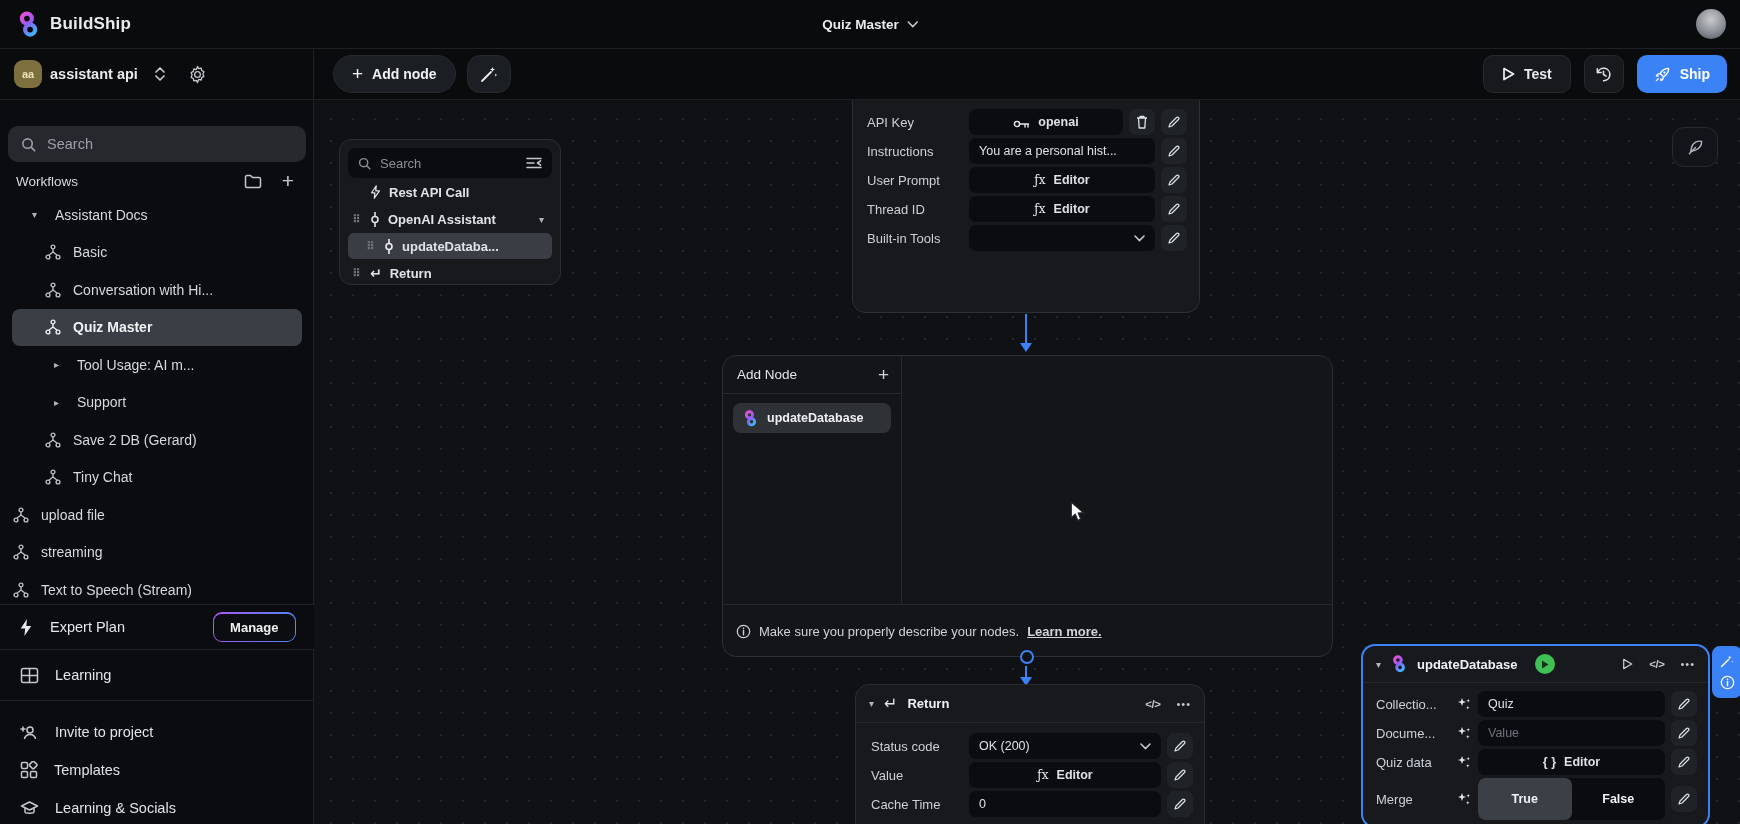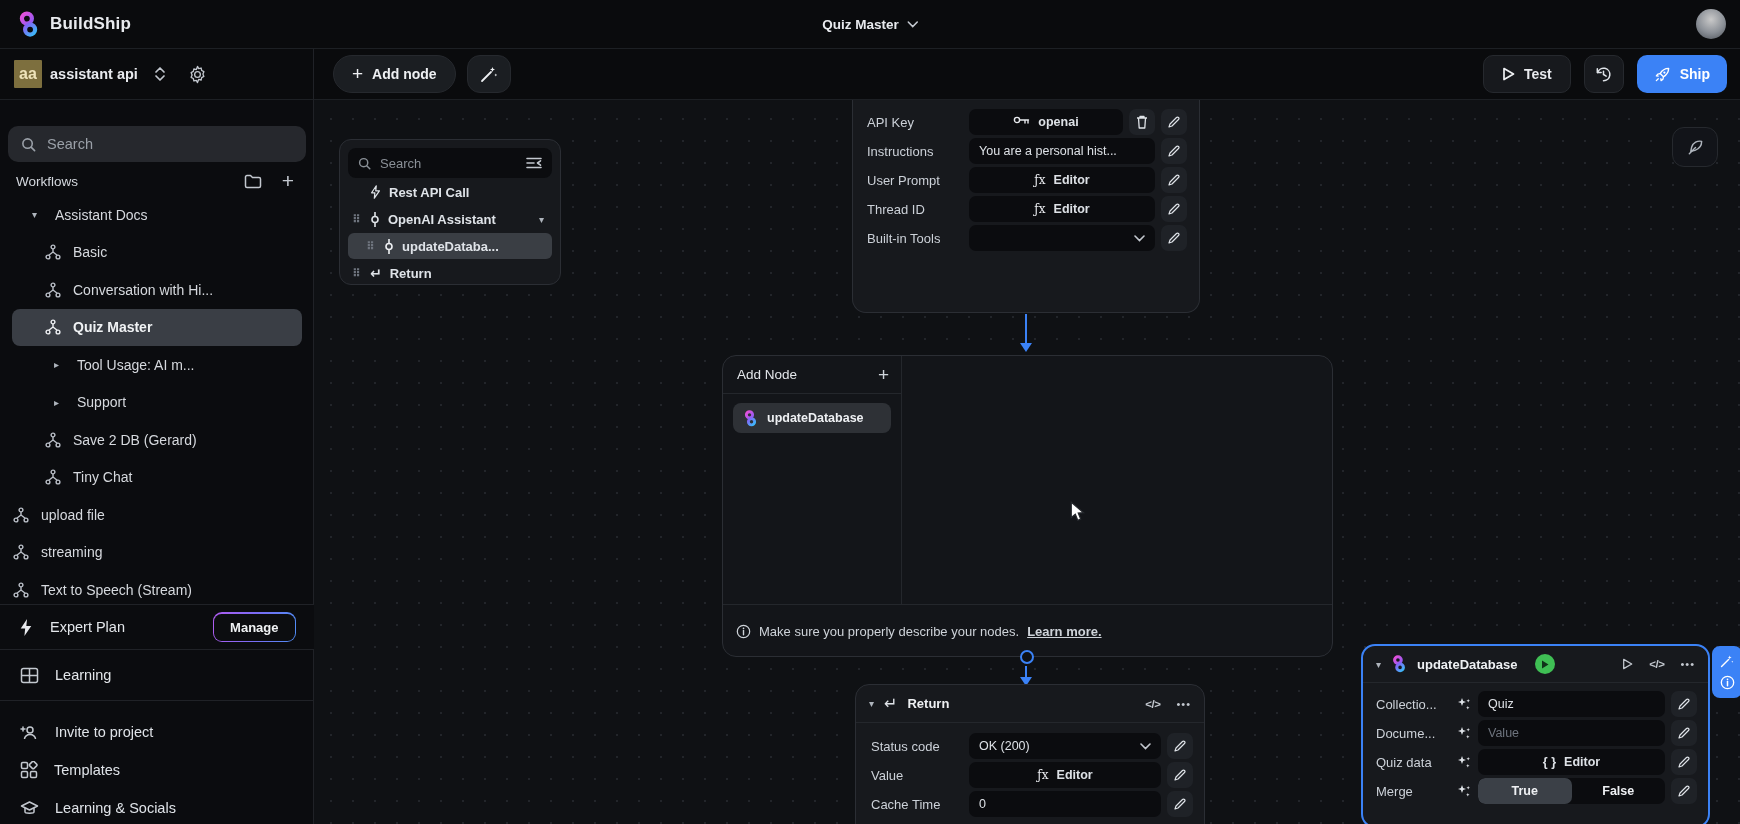--- a/index.html
+++ b/index.html
@@ -9,21 +9,21 @@
   svg{display:block}
 
   
   #topbar{left:0;top:0;width:1740px;height:49px;background:#0a0b0d;border-bottom:1px solid #1d2024;display:flex;align-items:center;padding:0 16px;z-index:30}
   .brand-name{font-size:17px;font-weight:700;margin-left:9px;letter-spacing:.2px}
   #wf-title{left:50%;top:0;height:49px;transform:translateX(-50%);display:flex;align-items:center;gap:8px;font-size:13.5px;font-weight:600;color:#e8eaee}
   #avatar{right:14px;top:9px;width:30px;height:30px;border-radius:50%;background:radial-gradient(circle at 50% 35%,#c9c9c9,#8a8f96 55%,#4a4f56);}
 
   
   #ws-head{left:0;top:49px;width:314px;height:51px;border-right:1px solid #202227;border-bottom:1px solid #1d2024;display:flex;align-items:center;padding:0 14px;background:#0a0b0d;z-index:20}
-  .ws-avatar{width:28px;height:28px;border-radius:1px;background:#7d6f3e;color:#eee3ba;font-size:16px;font-weight:700;display:flex;align-items:center;justify-content:center}
+  .ws-avatar{width:28px;height:28px;border-radius:9px;background:#7d6f3e;color:#eee3ba;font-size:11px;font-weight:700;display:flex;align-items:center;justify-content:center}
   .ws-name{font-size:14.5px;font-weight:600;margin-left:8px;color:#e8eaee}
   #tool-head{left:314px;top:49px;width:1426px;height:51px;border-bottom:1px solid #1d2024;display:flex;align-items:center;background:#0a0b0d;padding:0 13px 0 19px;z-index:20}
   .pill-btn{height:38px;background:#1b1e22;border:1px solid #26292e;border-radius:19px;display:flex;align-items:center;gap:9px;padding:0 18px;font-size:14px;font-weight:700;color:#eef0f3;cursor:pointer}
   .sq-btn{height:38px;width:44px;background:#1b1e22;border:1px solid #26292e;border-radius:13px;display:flex;align-items:center;justify-content:center;cursor:pointer}
   .right-group{margin-left:auto;display:flex;align-items:center;gap:13px}
   .test-btn{height:38px;background:#17191d;border:1px solid #26292e;border-radius:10px;display:flex;align-items:center;gap:9px;padding:0 18px;font-size:14px;font-weight:700}
   .hist-btn{height:38px;width:40px;background:#17191d;border:1px solid #26292e;border-radius:10px;display:flex;align-items:center;justify-content:center}
   .ship-btn{height:38px;background:#3b82f6;border-radius:10px;display:flex;align-items:center;gap:9px;padding:0 17px;font-size:14px;font-weight:700;color:#fff}
 
   
@@ -62,21 +62,21 @@
   .nlp-row{height:26px;display:flex;align-items:center;gap:8px;font-size:13px;font-weight:600;color:#dfe3e8;padding:0 6px;margin-top:1px}
   .nlp-row .dots{color:#6e747e;font-size:11px;width:10px}
   .nlp-sel{background:#3a3e44;border-radius:6px;margin:1px 2px 0;padding-left:18px}
   .nlp-caret{margin-left:auto;color:#aeb4bc;font-size:10px;padding-right:4px}
 
   
   .card{background:#17191d;border:1px solid #2b2e34;border-radius:14px}
   .frow{display:flex;align-items:center;margin-top:3px;gap:6px}
   .flabel{font-size:13px;color:#ccd1d8;flex:none}
   .vbox{flex:1;height:26px;background:#0b0c0f;border-radius:7px;display:flex;align-items:center;font-size:12.5px;color:#dde1e6;min-width:0}
-  .vbox .center{margin:0 auto;display:flex;align-items:flex-start;gap:8px}
+  .vbox .center{margin:0 auto;display:flex;align-items:flex-end;gap:8px}
   .vbox .left{padding-left:10px;white-space:nowrap;overflow:hidden}
   .ghost{color:#6e747e}
   .mini-btn{width:26px;height:26px;background:#1f2227;border-radius:7px;display:flex;align-items:center;justify-content:center;flex:none;cursor:pointer}
   .fxg{font-family:"DejaVu Serif",serif;font-size:12px;color:#e8eaee}
   .semib{font-weight:600}
 
   
   #anode{left:538px;top:0;width:348px;height:213px;background:#17191d;border:1px solid #2b2e34;border-top:none;border-radius:0 0 14px 14px;padding:9px 12px 10px 14px}
   #anode .flabel{width:96px}
 
@@ -97,21 +97,21 @@
 
   
   #unode{position:absolute;left:638px;top:288px;width:349px;height:184px;background:#17191d;border:2px solid #3b82f6;border-radius:14px;z-index:2}
   .node-hd{height:37px;display:flex;align-items:center;gap:10px;padding:0 13px;border-bottom:1px solid #24272c}
   .node-title{font-size:13px;font-weight:600;color:#eef0f3}
   .hd-icons{margin-left:auto;display:flex;align-items:center;gap:16px;color:#c3c8cf}
   .code-g{font-size:11.5px;font-weight:700;letter-spacing:-.5px}
   .ellip{font-size:11px;letter-spacing:1px;color:#c3c8cf}
   #unode .body{padding:8px 11px 0 13px}
   #unode .flabel{width:74px}
-  .seg{flex:1;height:26px;background:#0b0c0f;border-radius:7px;display:flex;overflow:hidden}
+  .seg{flex:1;height:42px;background:#0b0c0f;border-radius:7px;display:flex;overflow:hidden}
   .seg div{flex:1;display:flex;align-items:center;justify-content:center;font-size:12.5px;font-weight:600;color:#eef0f3;cursor:pointer}
   .seg .on{background:#3b4047;border-radius:7px}
   #ubadge{position:absolute;right:-34px;top:0px;width:30px;height:52px;background:#3b82f6;border-radius:8px;display:flex;flex-direction:column;align-items:center;justify-content:space-evenly;cursor:pointer}
   .gplay{width:20px;height:20px;border-radius:50%;background:#3fbf54;display:flex;align-items:center;justify-content:center}
 
   
   #rnode{left:541px;top:584px;width:350px;height:240px;padding:0}
   #rnode .body{padding:10px 11px 0 15px}
   #rnode .flabel{width:92px}
 

